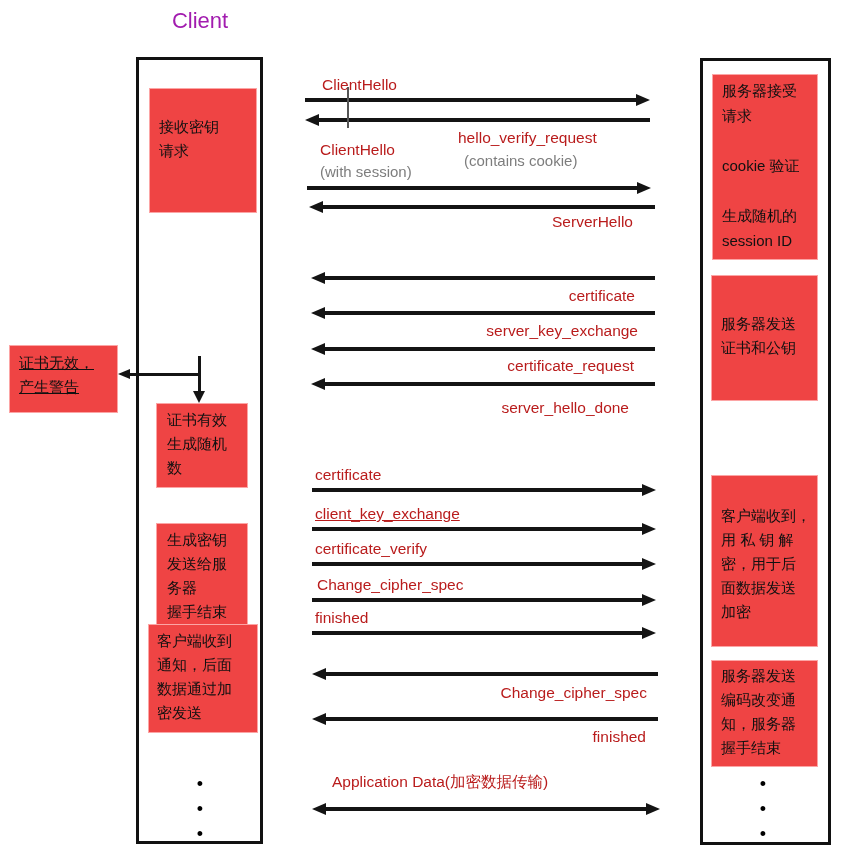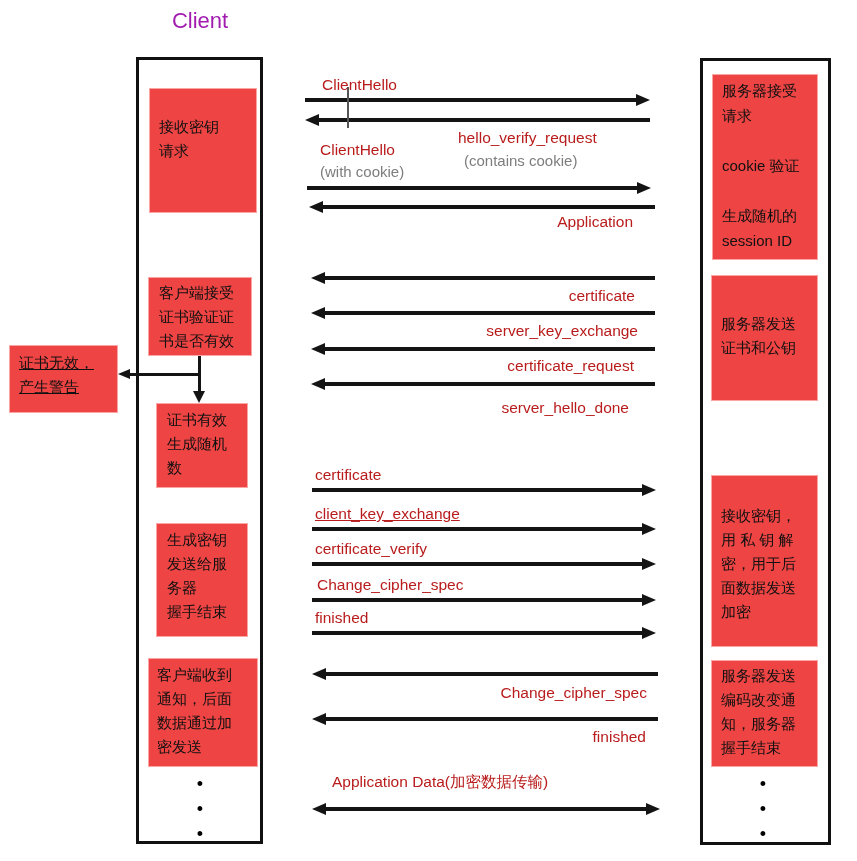--- a/index.html
+++ b/index.html
@@ -47,37 +47,32 @@
   <div class="title" style="left:135px;top:8px;width:130px;">Client</div>
 
   <div class="outerbox" style="left:136px;top:57px;width:127px;height:787px;"></div>
 
   <div class="outerbox" style="left:700px;top:58px;width:131px;height:787px;"></div>
 
   <div class="innerbox" style="left:149px;top:88px;width:108px;height:125px;padding:26px 4px 0 9px;">
     <div class="boxtext">接收密钥
 请求</div>
   </div>
-  <div class="innerbox" style="left:148px;top:277px;width:104px;height:79px;padding:3px 2px 0 10px;">
-    <div class="boxtext">客户端接受
-证书验证证
-书是否有效</div>
-  </div>
   <div class="innerbox" style="left:156px;top:403px;width:92px;height:85px;padding:4px 2px 0 10px;">
     <div class="boxtext">证书有效
 生成随机
 数</div>
   </div>
   <div class="innerbox" style="left:156px;top:523px;width:92px;height:114px;padding:4px 2px 0 10px;">
     <div class="boxtext">生成密钥
 发送给服
 务器
 握手结束</div>
   </div>
-  <div class="innerbox" style="left:148px;top:658px;width:110px;height:109px;padding:4px 2px 0 8px;">
+  <div class="innerbox" style="left:148px;top:624px;width:110px;height:109px;padding:4px 2px 0 8px;">
     <div class="boxtext">客户端收到
 通知，后面
 数据通过加
 密发送</div>
   </div>
   <div class="dots" style="left:185px;top:772px;width:30px;">•
 •
 •</div>
 
   <div class="innerbox" style="left:9px;top:345px;width:109px;height:68px;padding:5px 2px 0 9px;text-decoration:underline;">
@@ -98,21 +93,21 @@
 cookie 验证
 
 生成随机的
 session ID</div>
   </div>
   <div class="innerbox" style="left:711px;top:275px;width:107px;height:126px;padding:36px 2px 0 9px;">
     <div class="boxtext">服务器发送
 证书和公钥</div>
   </div>
   <div class="innerbox" style="left:711px;top:475px;width:107px;height:172px;padding:28px 2px 0 9px;">
-    <div class="boxtext">接收密钥，
+    <div class="boxtext">客户端收到，
 用 私 钥 解
 密，用于后
 面数据发送
 加密</div>
   </div>
   <div class="innerbox" style="left:711px;top:660px;width:107px;height:107px;padding:3px 2px 0 9px;">
     <div class="boxtext">服务器发送
 编码改变通
 知，服务器
 握手结束</div>
@@ -127,30 +122,30 @@
       <i class="head"></i>
     </div>
   <div class="arrow left" style="left:305px;top:118px;width:345px;">
       <i class="line"></i>
       <i class="head"></i>
     </div>
   <div class="tick" style="left:347px;top:87px;height:41px;"></div>
   <div class="msg" style="left:458px;top:129px;">hello_verify_request</div>
   <div class="msg gray" style="left:464px;top:152px;">(contains cookie)</div>
   <div class="msg" style="left:320px;top:141px;">ClientHello</div>
-  <div class="msg gray" style="left:320px;top:163px;">(with cookie)</div>
+  <div class="msg gray" style="left:320px;top:163px;">(with session)</div>
   <div class="arrow right" style="left:307px;top:186px;width:344px;">
       <i class="line"></i>
       <i class="head"></i>
     </div>
   <div class="arrow left" style="left:309px;top:205px;width:346px;">
       <i class="line"></i>
       <i class="head"></i>
     </div>
-  <div class="msg r" style="right:224px;top:213px;">Application</div>
+  <div class="msg r" style="right:224px;top:213px;">ServerHello</div>
 
   <div class="arrow left" style="left:311px;top:276px;width:344px;">
       <i class="line"></i>
       <i class="head"></i>
     </div>
   <div class="msg r" style="right:222px;top:287px;">certificate</div>
   <div class="arrow left" style="left:311px;top:311px;width:344px;">
       <i class="line"></i>
       <i class="head"></i>
     </div>

